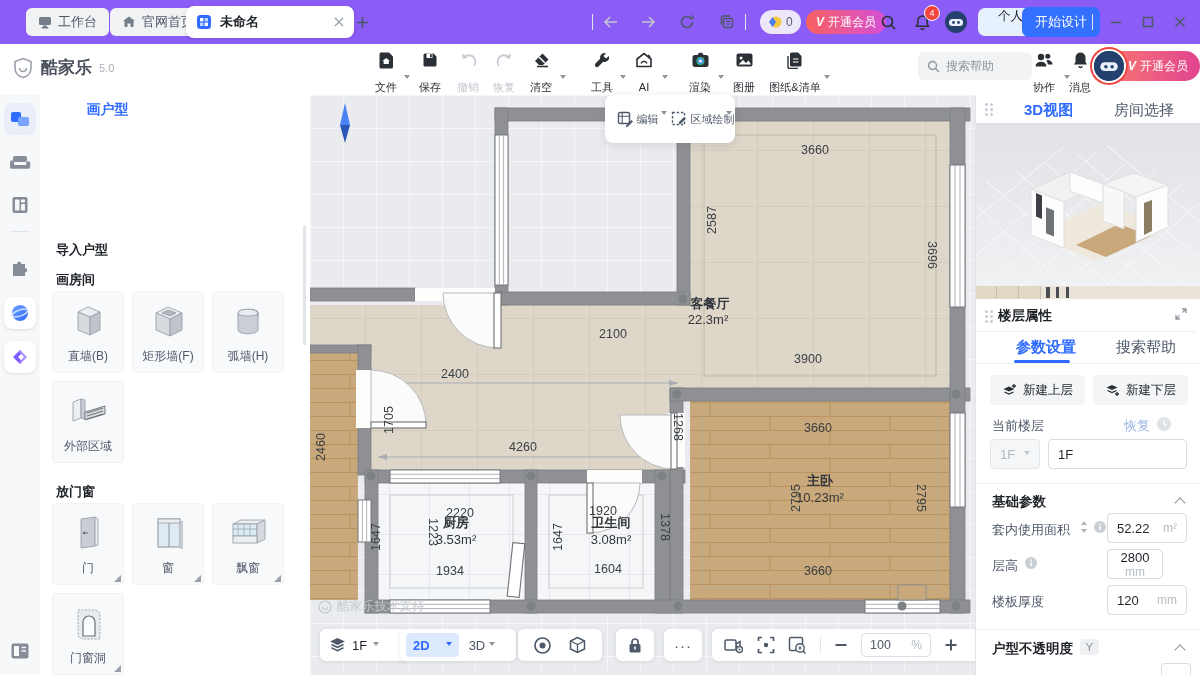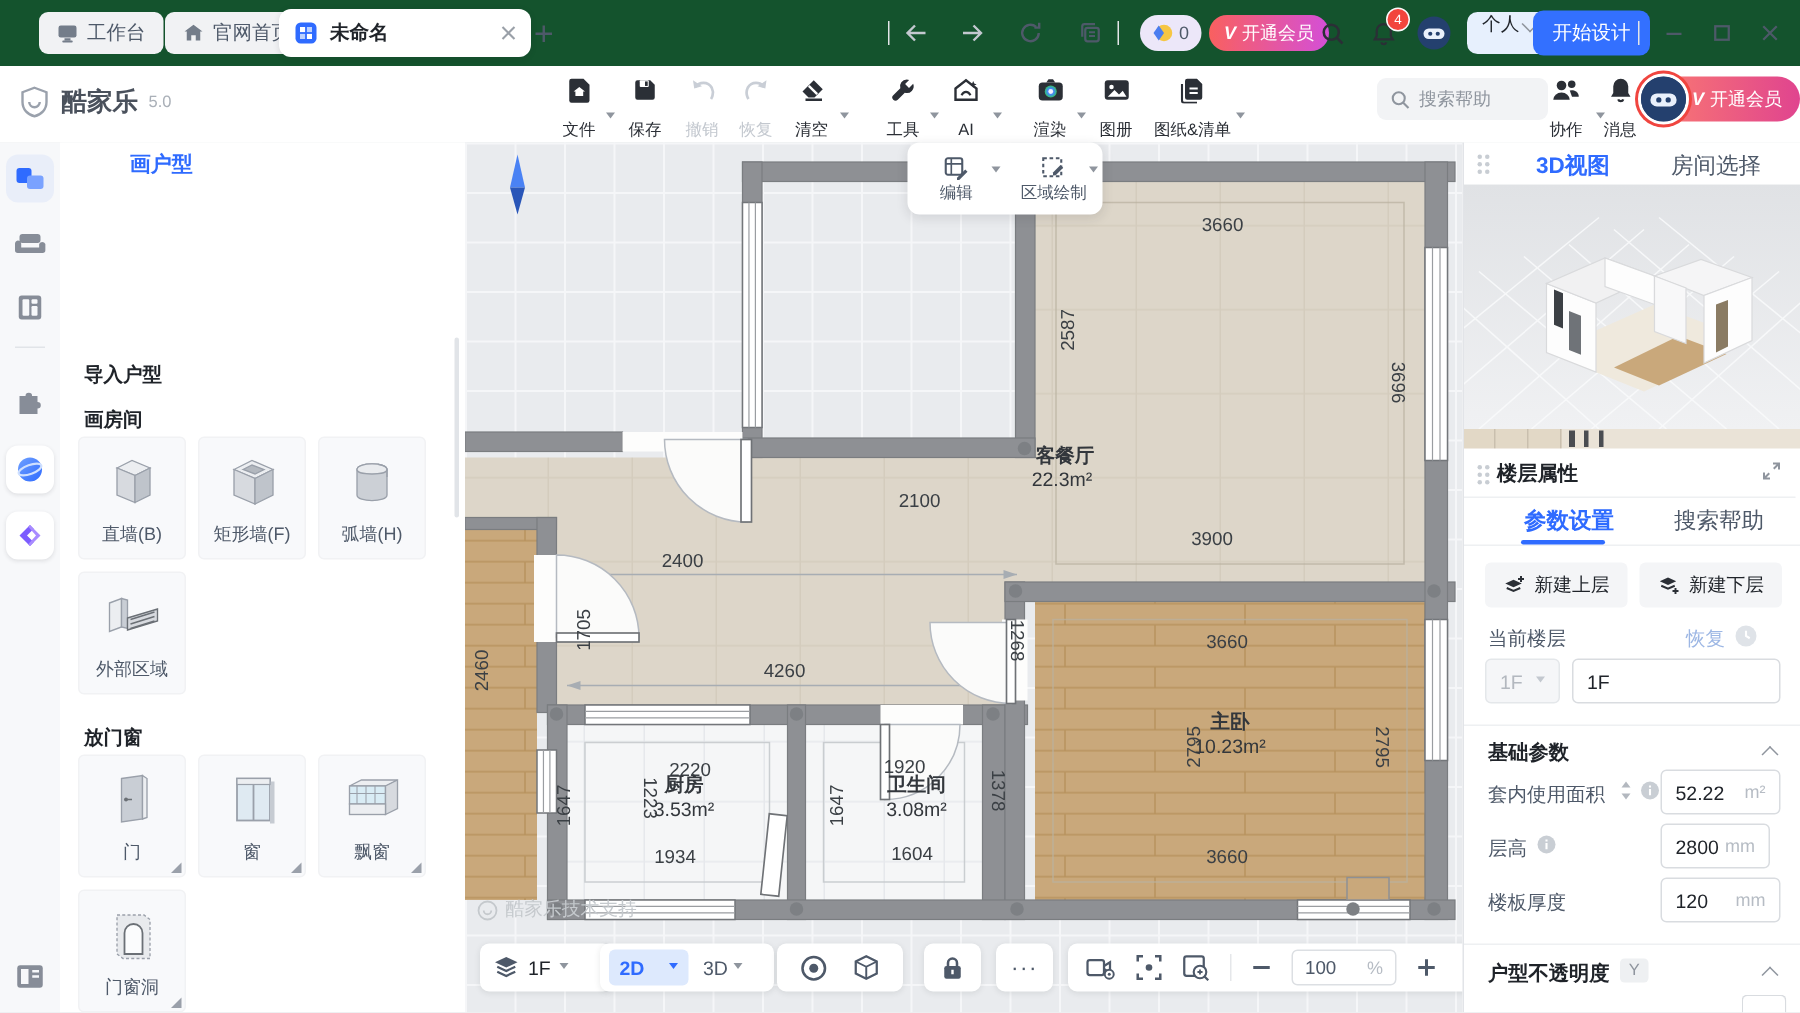--- a/index.html
+++ b/index.html
@@ -2,29 +2,29 @@
 <html><head>
 <meta charset="utf-8">
 <style>
   html,body{margin:0;padding:0;background:#dfe1e5;font-family:"Liberation Sans","DejaVu Sans",sans-serif;-webkit-font-smoothing:antialiased;}
   #app{position:relative;width:1200px;height:675px;background:#fff;overflow:hidden;font-size:13px;color:#1f2329;}
   .flex{display:flex;align-items:center;}
   svg{display:block;}
   svg text{font-family:"Liberation Sans","DejaVu Sans",sans-serif;}
 
   
-  #titlebar{position:absolute;left:0;top:0;width:1200px;height:44px;background:#14532d;border-bottom:7px solid #14532d;}
+  #titlebar{position:absolute;left:0;top:0;width:1200px;height:44px;background:#8b5cf6;border-bottom:7px solid #14532d;}
   .tb-tab{position:absolute;top:8px;height:28px;border-radius:6px;background:#f1f2f4;color:#4e5969;display:flex;align-items:center;gap:6px;padding:0 12px;font-size:13px;}
   .tb-tab-active{position:absolute;top:6px;height:32px;border-radius:8px;background:#fff;box-shadow:0 1px 4px rgba(31,35,41,.12);display:flex;align-items:center;gap:8px;padding:0 10px;font-size:13px;font-weight:bold;color:#1f2329;}
   .winbtn{position:absolute;top:12px;width:20px;height:20px;display:flex;align-items:center;justify-content:center;}
   .vdiv{position:absolute;width:1px;background:#e3e5e8;}
   .pill{border-radius:999px;display:flex;align-items:center;}
   #vip-pill-top{background:linear-gradient(90deg,#f9605f,#d44fd8);color:#fff;font-size:12px;padding:0 10px;height:24px;gap:4px;}
   #coin-pill{background:#ece7f9;height:24px;padding:0 8px;gap:4px;font-size:12px;color:#4e5969;}
-  #profile-pill{background:#e7f0fd;height:28px;padding:0 10px;gap:5px;font-size:12.5px;color:#1f2329;border-radius:7px;}
+  #profile-pill{background:#e7f0fd;height:28px;padding:0 20px;gap:5px;font-size:12.5px;color:#1f2329;border-radius:7px;}
   #start-design{background:#3370ff;color:#fff;height:30px;padding:0 13px;border-radius:7px;font-size:13px;display:flex;align-items:center;}
   .badge-red{position:absolute;background:#f2453d;color:#fff;border-radius:8px;font-size:9px;min-width:14px;height:14px;display:flex;align-items:center;justify-content:center;border:1.5px solid #fbfbfc;}
 
   
   #toolbar2{position:absolute;left:0;top:44px;width:1200px;height:51px;background:#fff;border-bottom:1px solid #e8eaec;}
   .tool{position:absolute;top:5px;width:44px;height:42px;display:flex;flex-direction:column;align-items:center;justify-content:space-between;padding-top:2px;}
   .tool .lbl{font-size:11px;color:#2b2f36;line-height:11px;}
   .tool.dis .lbl{color:#c3c8cf;}
   .caret{width:0;height:0;border:3.5px solid transparent;border-top:4.5px solid #8f959e;}
   .tcaret{position:absolute;top:26px;}
@@ -47,21 +47,21 @@
   .card{position:absolute;width:72px;height:82px;background:#f8f9fb;border:1px solid #f1f2f4;border-radius:4px;box-sizing:border-box;}
   .card .clbl{position:absolute;bottom:7px;width:100%;text-align:center;font-size:12px;color:#4e5969;}
   .card .cic{position:absolute;left:50%;top:8px;transform:translateX(-50%);}
   .corner{position:absolute;right:2px;bottom:2px;width:0;height:0;border-left:7px solid transparent;border-bottom:7px solid #9aa0aa;}
 
   
   #canvas{position:absolute;left:310px;top:95px;width:665px;height:580px;background-color:#e9ebee;
     background-image:linear-gradient(#f5f6f8 1px,transparent 1px),linear-gradient(90deg,#f5f6f8 1px,transparent 1px);
     background-size:33px 33px;}
   #edit-float{position:absolute;left:605px;top:95px;width:130px;height:48px;background:#fff;border-radius:8px;box-shadow:0 2px 8px rgba(31,35,41,.12);display:flex;}
-  .ef-item{flex:1;display:flex;flex-direction:column;align-items:center;justify-content:center;gap:3px;position:relative;}
+  .ef-item{flex:1;display:flex;align-items:center;justify-content:center;gap:3px;position:relative;}
   .ef-item .lbl{font-size:11px;color:#4e5969;line-height:11px;}
   .ef-caret{position:absolute;right:3px;top:16px;}
   #watermark{position:absolute;left:318px;top:598px;display:flex;align-items:center;gap:5px;color:#c5c9cd;font-size:12.5px;}
 
   
   .bpill{position:absolute;top:629px;height:32px;background:#fff;border-radius:6px;box-shadow:0 1px 4px rgba(31,35,41,.10);display:flex;align-items:center;}
   .chip2d{background:#dde9fd;color:#2f6bff;font-weight:bold;border-radius:4px;height:24px;display:flex;align-items:center;gap:16px;padding:0 7px;font-size:13px;}
   .c3d{color:#4e5969;font-size:13px;display:flex;align-items:center;gap:4px;}
   .zoominput{width:70px;height:24px;border:1px solid #dcdfe3;border-radius:4px;display:flex;align-items:center;justify-content:space-between;padding:0 8px;box-sizing:border-box;}
 
@@ -917,21 +917,21 @@
       <span class="unit">m²</span>
     </div>
 
     <span class="rp-label" style="left:16px;top:462px;">层高</span>
     <span style="position:absolute;left:48px;top:461px;">
         <svg width="14" height="14" viewBox="0 0 14 14">
           <circle cx="7" cy="7" r="6" fill="#c9ced4"></circle>
           <path d="M7 6 V10.2 M7 3.6 V5" stroke="#fff" stroke-width="1.4"></path>
         </svg>
       </span>
-    <div class="rp-input" style="left:131px;top:454px;width:73px;">
+    <div class="rp-input" style="left:131px;top:454px;width:56px;flex-direction:column;">
       <span class="val">2800</span>
       <span class="unit">mm</span>
     </div>
 
     <span class="rp-label" style="left:16px;top:498px;">楼板厚度</span>
     <div class="rp-input" style="left:131px;top:490px;width:80px;">
       <span class="val">120</span>
       <span class="unit">mm</span>
     </div>
 

